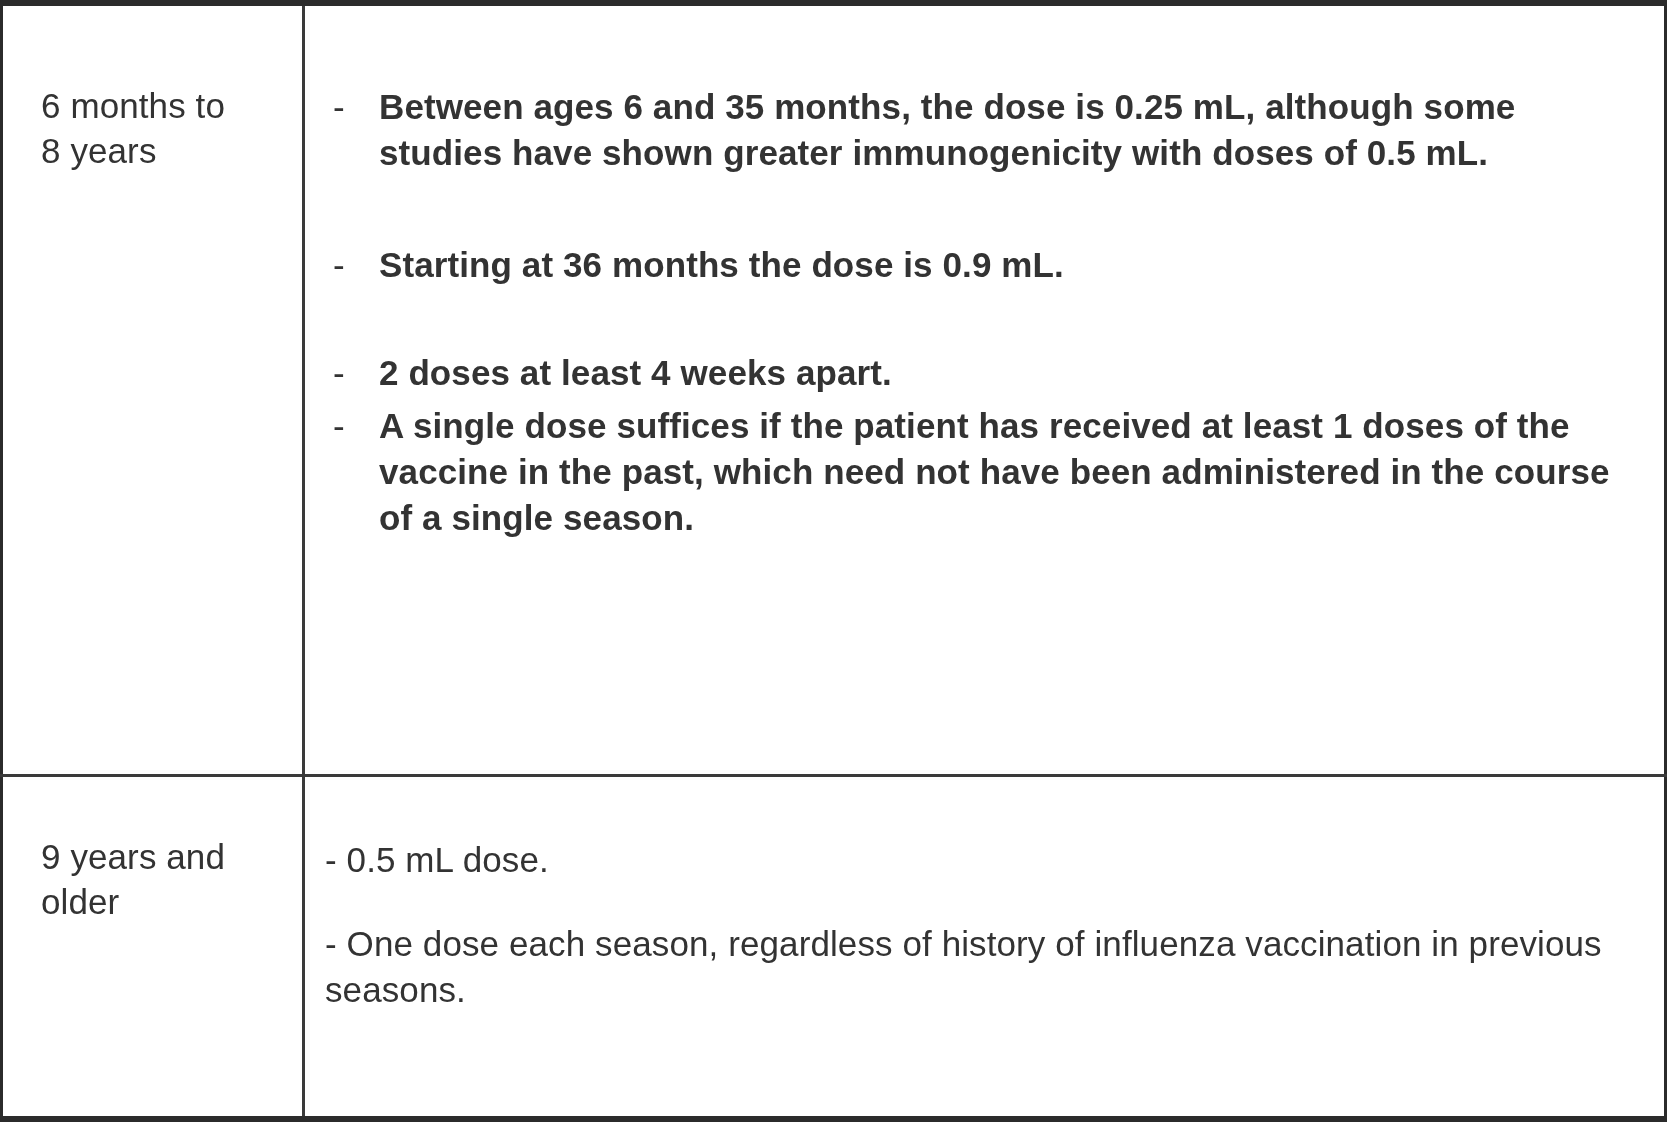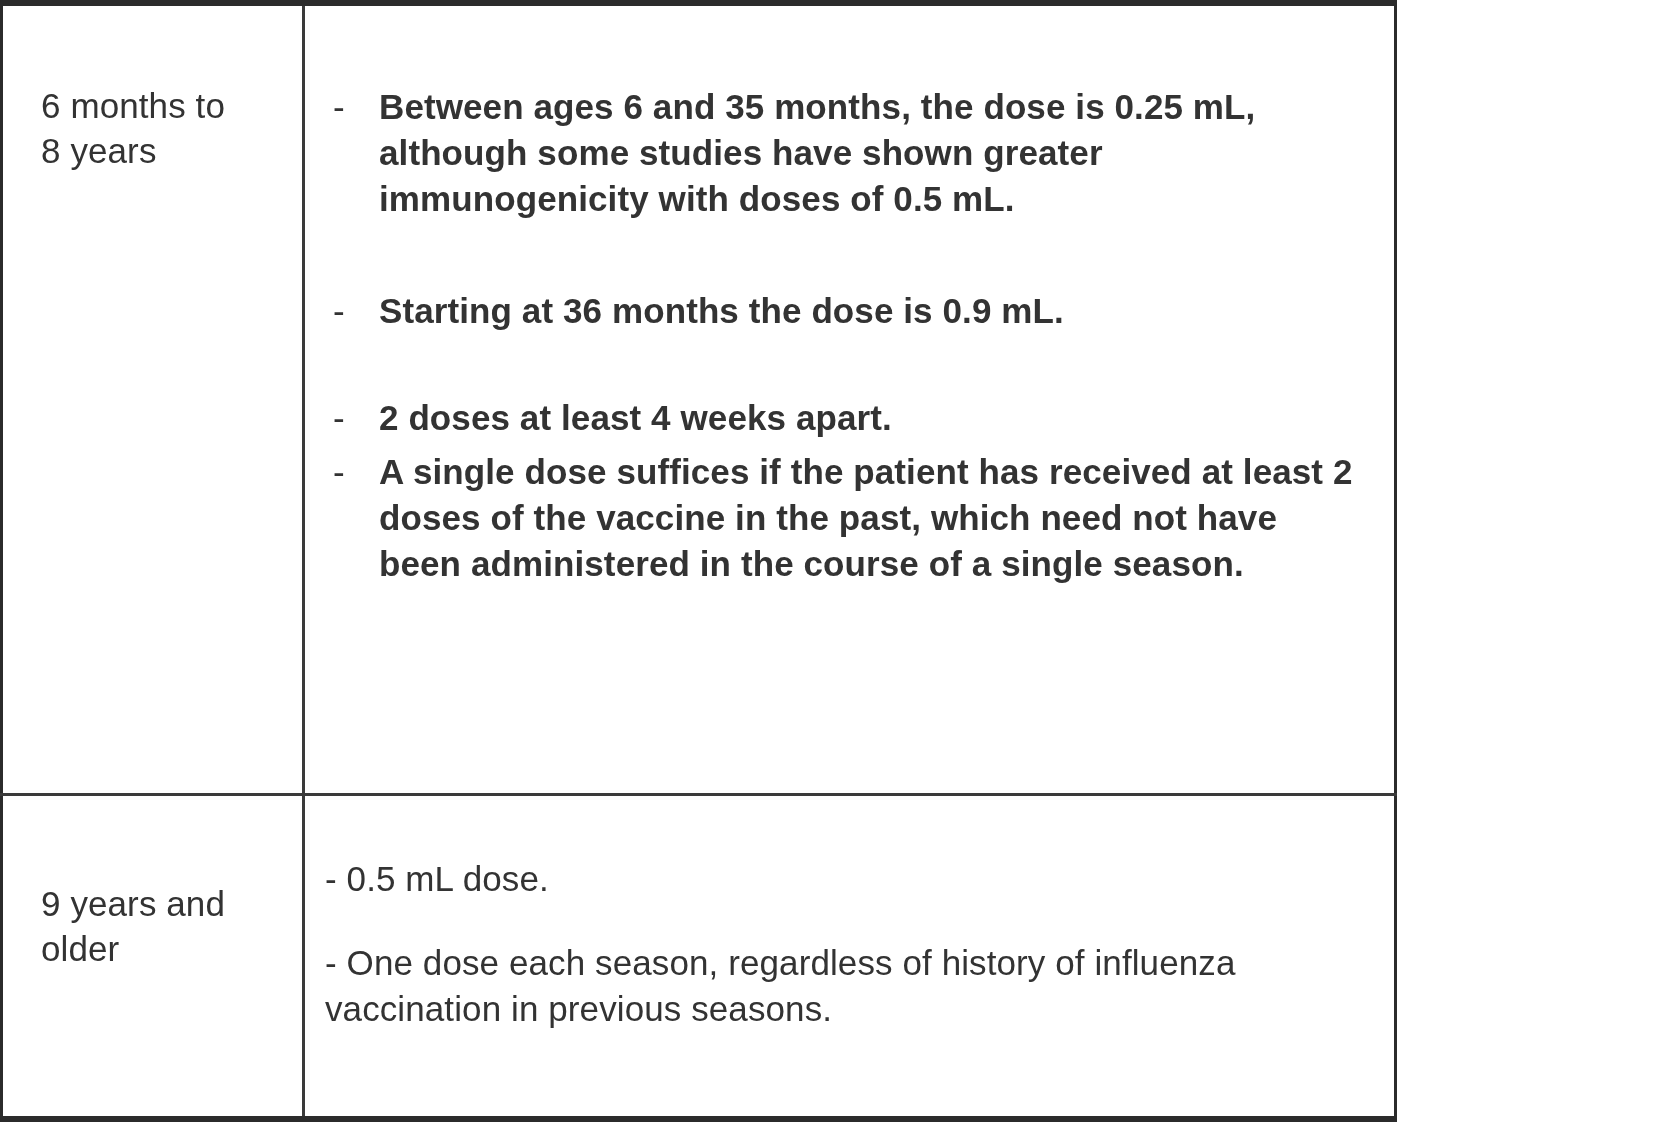--- a/index.html
+++ b/index.html
@@ -18,21 +18,21 @@
 
   .table-wrap {
     position: relative;
     width: 1667px;
     height: 1122px;
     box-sizing: border-box;
     background: #ffffff;
   }
 
   table.dose-table {
-    width: 1397px;
+    width: 1667px;
     height: 1122px;
     border-collapse: collapse;
     table-layout: fixed;
     box-sizing: border-box;
   }
 
   
   table.dose-table {
     border-top: 6px solid #2b2b2b;
     border-bottom: 6px solid #2b2b2b;
@@ -64,21 +64,21 @@
 
   .age-label {
     font-size: 35px;
     line-height: 1.28;
     padding: 78px 14px 0 38px;
     white-space: pre-line;
     letter-spacing: 0.1px;
   }
 
   .row-secondary .age-label {
-    padding-top: 86px;
+    padding-top: 58px;
   }
 
   .detail-body {
     padding: 78px 34px 0 22px;
     font-size: 35px;
     line-height: 1.31;
     letter-spacing: 0.1px;
   }
 
   .row-secondary .detail-body {
@@ -147,21 +147,21 @@
 
             <div class="bullet">
               <span class="dash">-</span>
               <span class="btext">2 doses at least 4 weeks apart.</span>
             </div>
 
             <div class="gap-sm"></div>
 
             <div class="bullet">
               <span class="dash">-</span>
-              <span class="btext">A single dose suffices if the patient has received at least 2 doses of the vaccine in the past, which need not have been administered in the course of a single season.</span>
+              <span class="btext">A single dose suffices if the patient has received at least 1 doses of the vaccine in the past, which need not have been administered in the course of a single season.</span>
             </div>
 
           </div>
         </td>
       </tr>
 
       <tr class="row-secondary">
         <td class="cell age-cell">
           <div class="age-label">9 years and
 older</div>

